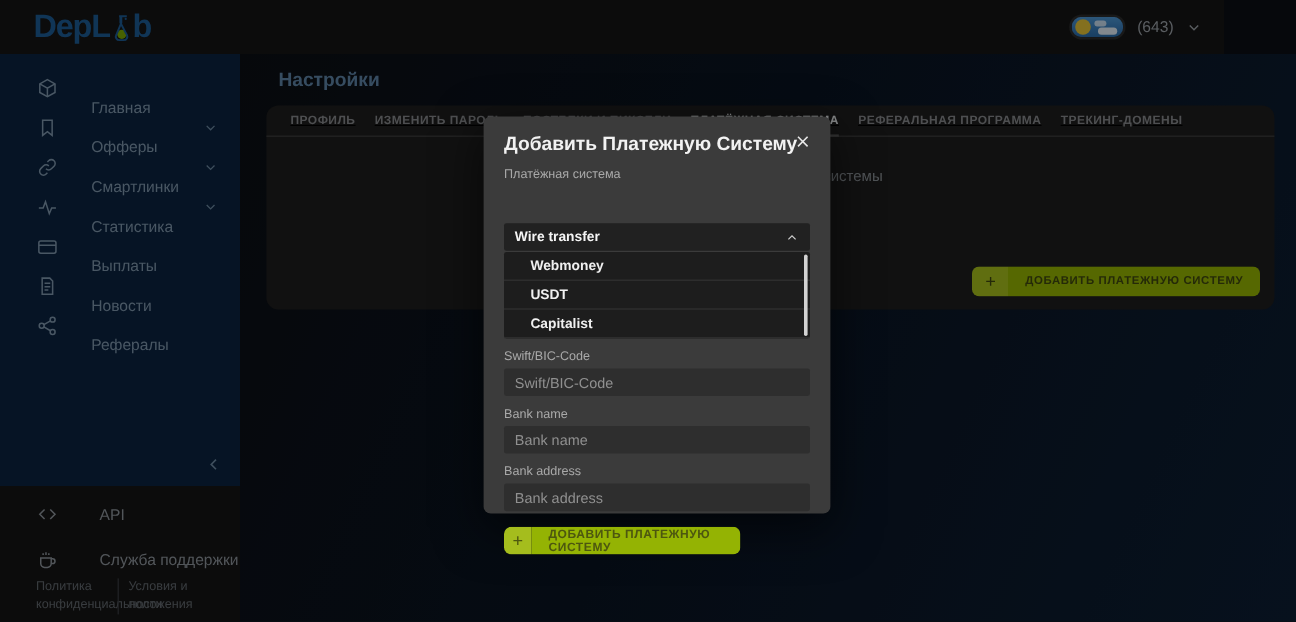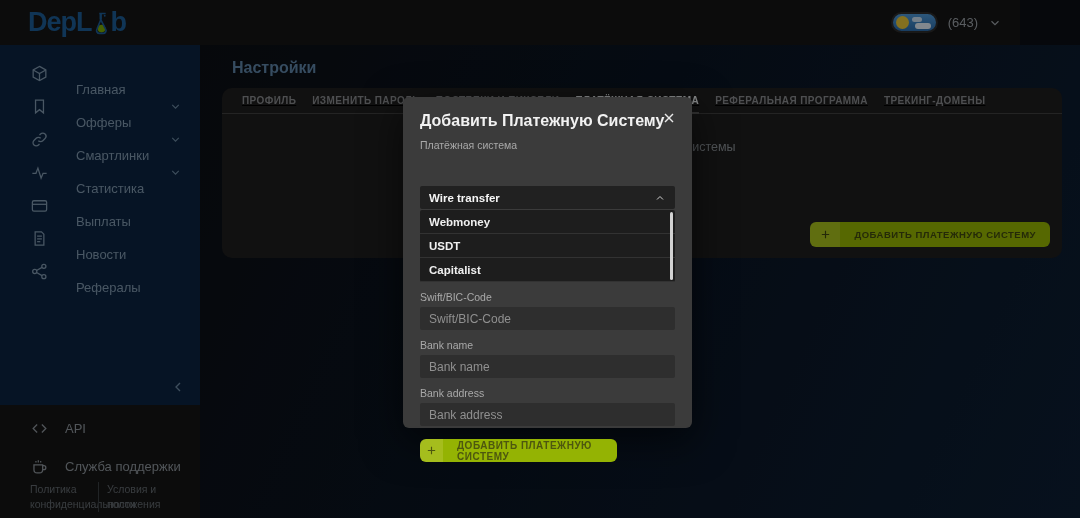--- a/index.html
+++ b/index.html
@@ -32,21 +32,21 @@
   .side-item .ic { width:19px; height:19px; stroke:#7e96ac; fill:none; stroke-width:1.6; flex:0 0 auto; }
   .side-item .lbl { margin-left:27px; flex:1 1 auto;margin-top:32px; }
   .side-item .cv { width:13px; height:13px; stroke:#6b87a0; fill:none; stroke-width:2; }
   .collapse-btn { position:absolute; right:14px; bottom:10px; width:16px; height:16px; cursor:pointer; }
   .collapse-btn svg { width:16px; height:16px; stroke:#6b87a0; fill:none; stroke-width:2; }
 
   .sidebar-bottom { position:absolute; left:0; top:405px; width:200px; height:113px; background:#161616; z-index:5; }
   .sb-item { display:flex; align-items:center; height:30px; padding-left:30px; cursor:pointer;
              color:#8d949b; font-size:13px; margin-top:8px; }
   .sb-item .ic { width:19px; height:19px; stroke:#8d949b; fill:none; stroke-width:1.6; }
-  .sb-item .lbl { margin-left:16px; }
+  .sb-item .lbl { margin-left:34px; }
   .foot-links { position:absolute; left:0; bottom:6px; width:200px; display:flex; }
   .foot-link { color:#62686e; font-size:10.5px; line-height:1.45; cursor:pointer; }
   .foot-link.a { width:98px; padding-left:30px; }
   .foot-link.b { padding-left:8px; border-left:1px solid #3a3e42; }
 
   
   .content { position:absolute; left:200px; top:45px; width:880px; height:473px;
              background:linear-gradient(115deg,#0c0f14 0%,#0a1422 45%,#0d1e33 100%); z-index:4; }
   .page-title { position:absolute; left:32px; top:14px; font-size:16px; font-weight:bold; color:#5d83a6; }
   .card { position:absolute; left:22px; top:43px; width:840px; height:170px; background:#1e1e1e; border-radius:10px; }
@@ -70,21 +70,21 @@
            border-radius:6px; z-index:100; padding:15px 17px; box-shadow:0 12px 40px rgba(0,0,0,.6); }
   .modal-title { font-size:16px; font-weight:bold; color:#f2f2f2; }
   .modal-close { position:absolute; right:15px; top:13px; width:16px; height:16px; cursor:pointer; }
   .modal-close svg { width:16px; height:16px; stroke:#e8e8e8; stroke-width:2; fill:none; }
   .f-label { font-size:10.5px; color:#a9a9a9; margin:9px 0 4px; }
   .select { display:flex; align-items:center; justify-content:space-between; height:23px; background:#212121;
             padding:0 9px; cursor:pointer; border-radius:2px;margin-top:35px; }
   .select .sel-val { font-size:11.5px; font-weight:bold; color:#f5f5f5; }
   .select svg { width:12px; height:12px; stroke:#cfcfcf; stroke-width:2; fill:none; }
   .options { position:relative; margin-top:1px; background:#1d1d1d; border-radius:2px; }
-  .option { height:24px; display:flex; align-items:center; padding-left:9px; font-size:11.5px; font-weight:bold;
+  .option { height:24px; display:flex; align-items:center; padding-left:22px; font-size:11.5px; font-weight:bold;
             color:#f0f0f0; cursor:pointer; border-bottom:1px solid #323232; }
   .option:last-child { border-bottom:none; }
   .opt-scrollbar { position:absolute; right:2px; top:2px; bottom:2px; width:3px; background:#d2d2d2;
                    border-radius:2px; cursor:pointer; }
   .t-input { width:100%; height:23px; background:#2e2e2e; border:none; border-radius:2px; padding:0 9px;
              font-size:12px; color:#dcdcdc; font-family:"Liberation Sans",sans-serif; outline:none; }
   .t-input::placeholder { color:#909090; }
   .modal .green-btn { margin-top:13px; width:197px; height:23px; }
   .modal .green-btn .gb-label { font-size:10px; color:#4d570f; }
   .modal .green-btn .plus-seg svg { stroke:#4d570f; }

